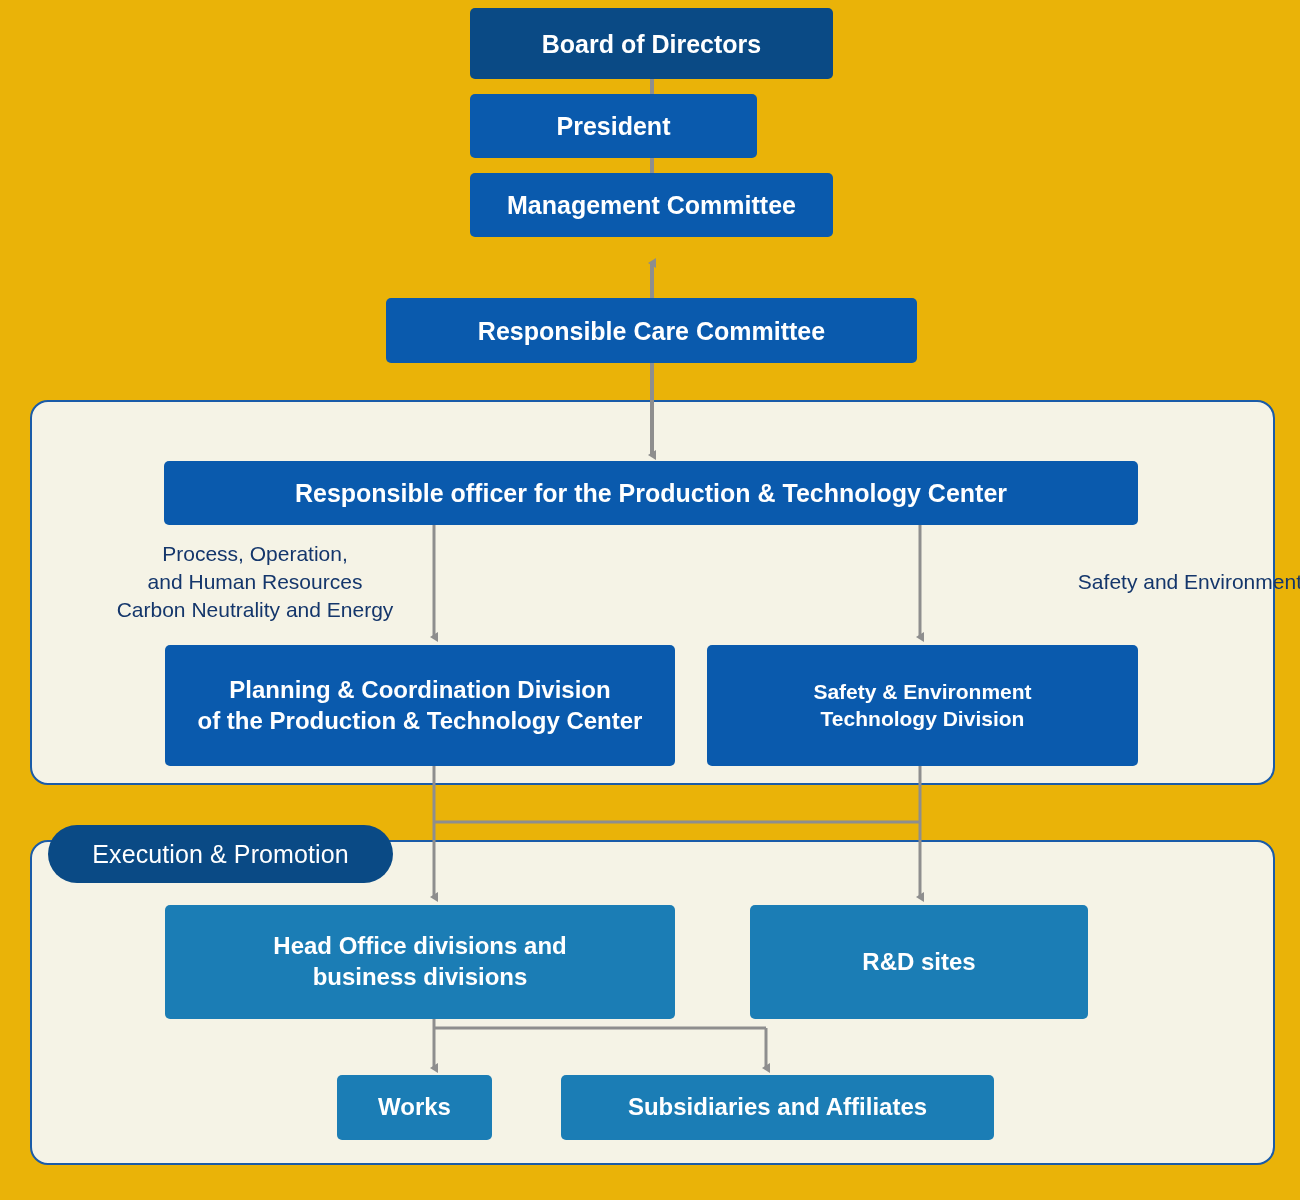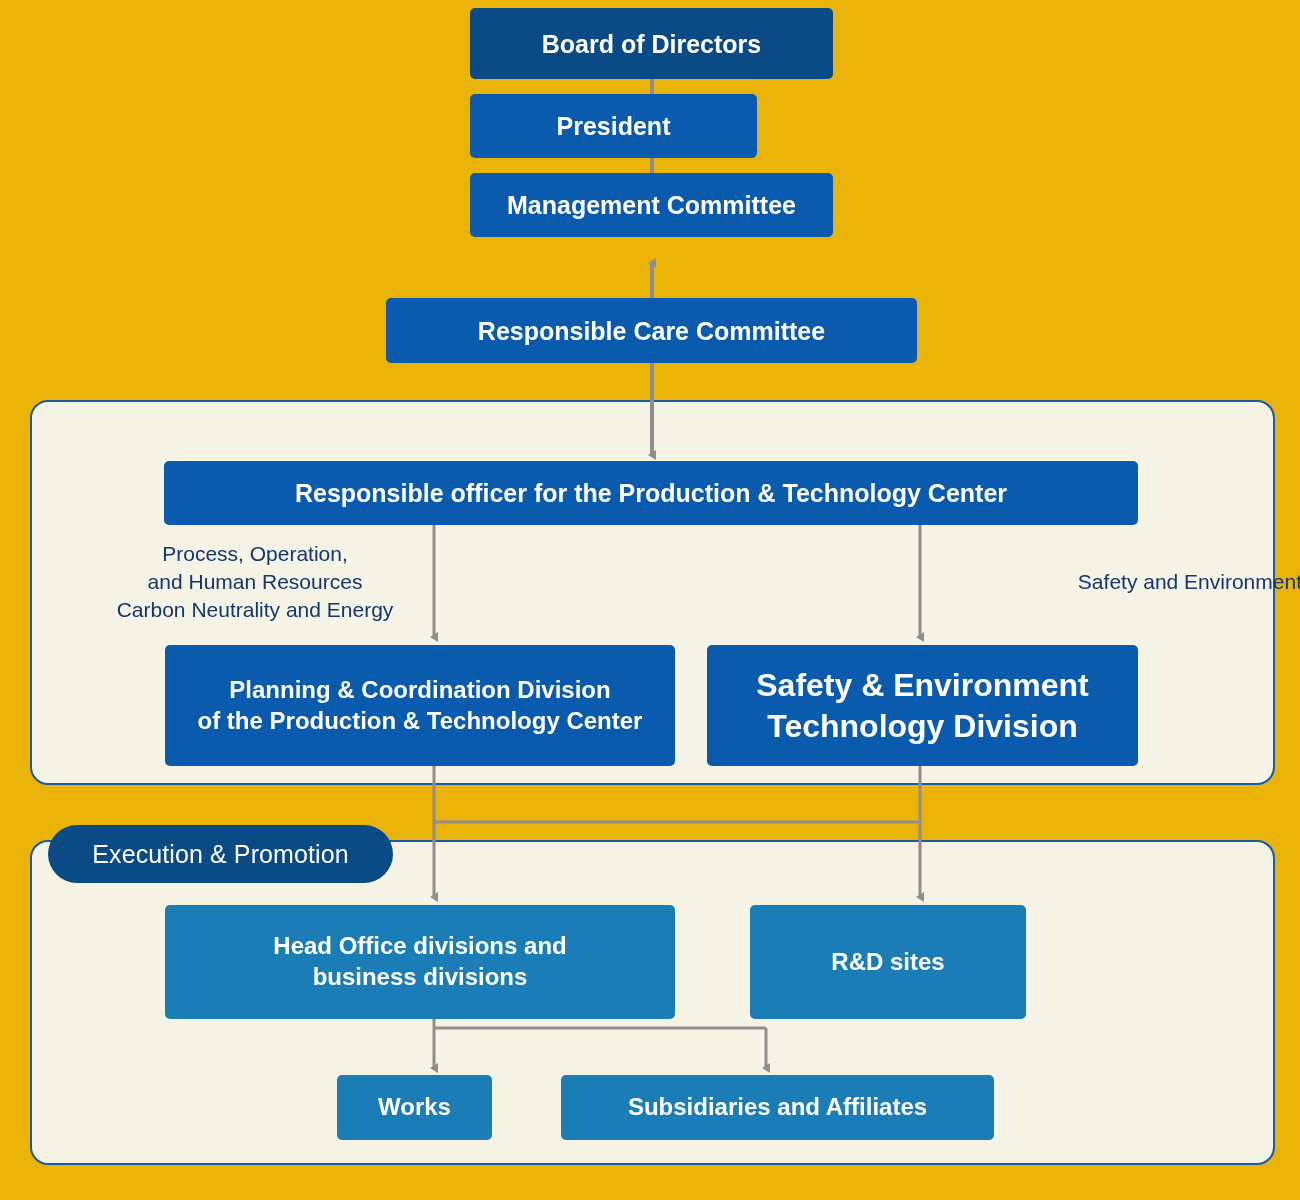--- a/index.html
+++ b/index.html
@@ -153,35 +153,35 @@
 and Human Resources
 Carbon Neutrality and Energy</div>
 
   <div class="side-note left" style="left:940px; top:568px; width:330px;">Safety and Environment</div>
 
   <div class="node n-blue" style="left:165px; top:645px; width:510px; height:121px; font-size:24px;">
     <span class="lbl">Planning &amp; Coordination Division
 of the Production &amp; Technology Center</span>
   </div>
 
-  <div class="node n-blue" style="left:707px; top:645px; width:431px; height:121px; font-size:32px;">
+  <div class="node n-blue" style="left:707px; top:645px; width:431px; height:121px; font-size:21px;">
     <span class="lbl">Safety &amp; Environment
 Technology Division</span>
   </div>
 
   <div class="panel-badge" style="left:48px; top:825px; width:345px; height:58px;">
     <span>Execution &amp; Promotion</span>
   </div>
 
   <div class="node n-teal" style="left:165px; top:905px; width:510px; height:114px; font-size:24px;">
     <span class="lbl">Head Office divisions and
 business divisions</span>
   </div>
 
-  <div class="node n-teal" style="left:750px; top:905px; width:276px; height:114px; font-size:24px;">
+  <div class="node n-teal" style="left:750px; top:905px; width:338px; height:114px; font-size:24px;">
     <span class="lbl">R&amp;D sites</span>
   </div>
 
   <div class="node n-teal" style="left:337px; top:1075px; width:155px; height:65px; font-size:24px;">
     <span class="lbl">Works</span>
   </div>
 
   <div class="node n-teal" style="left:561px; top:1075px; width:433px; height:65px; font-size:24px;">
     <span class="lbl">Subsidiaries and Affiliates</span>
   </div>

